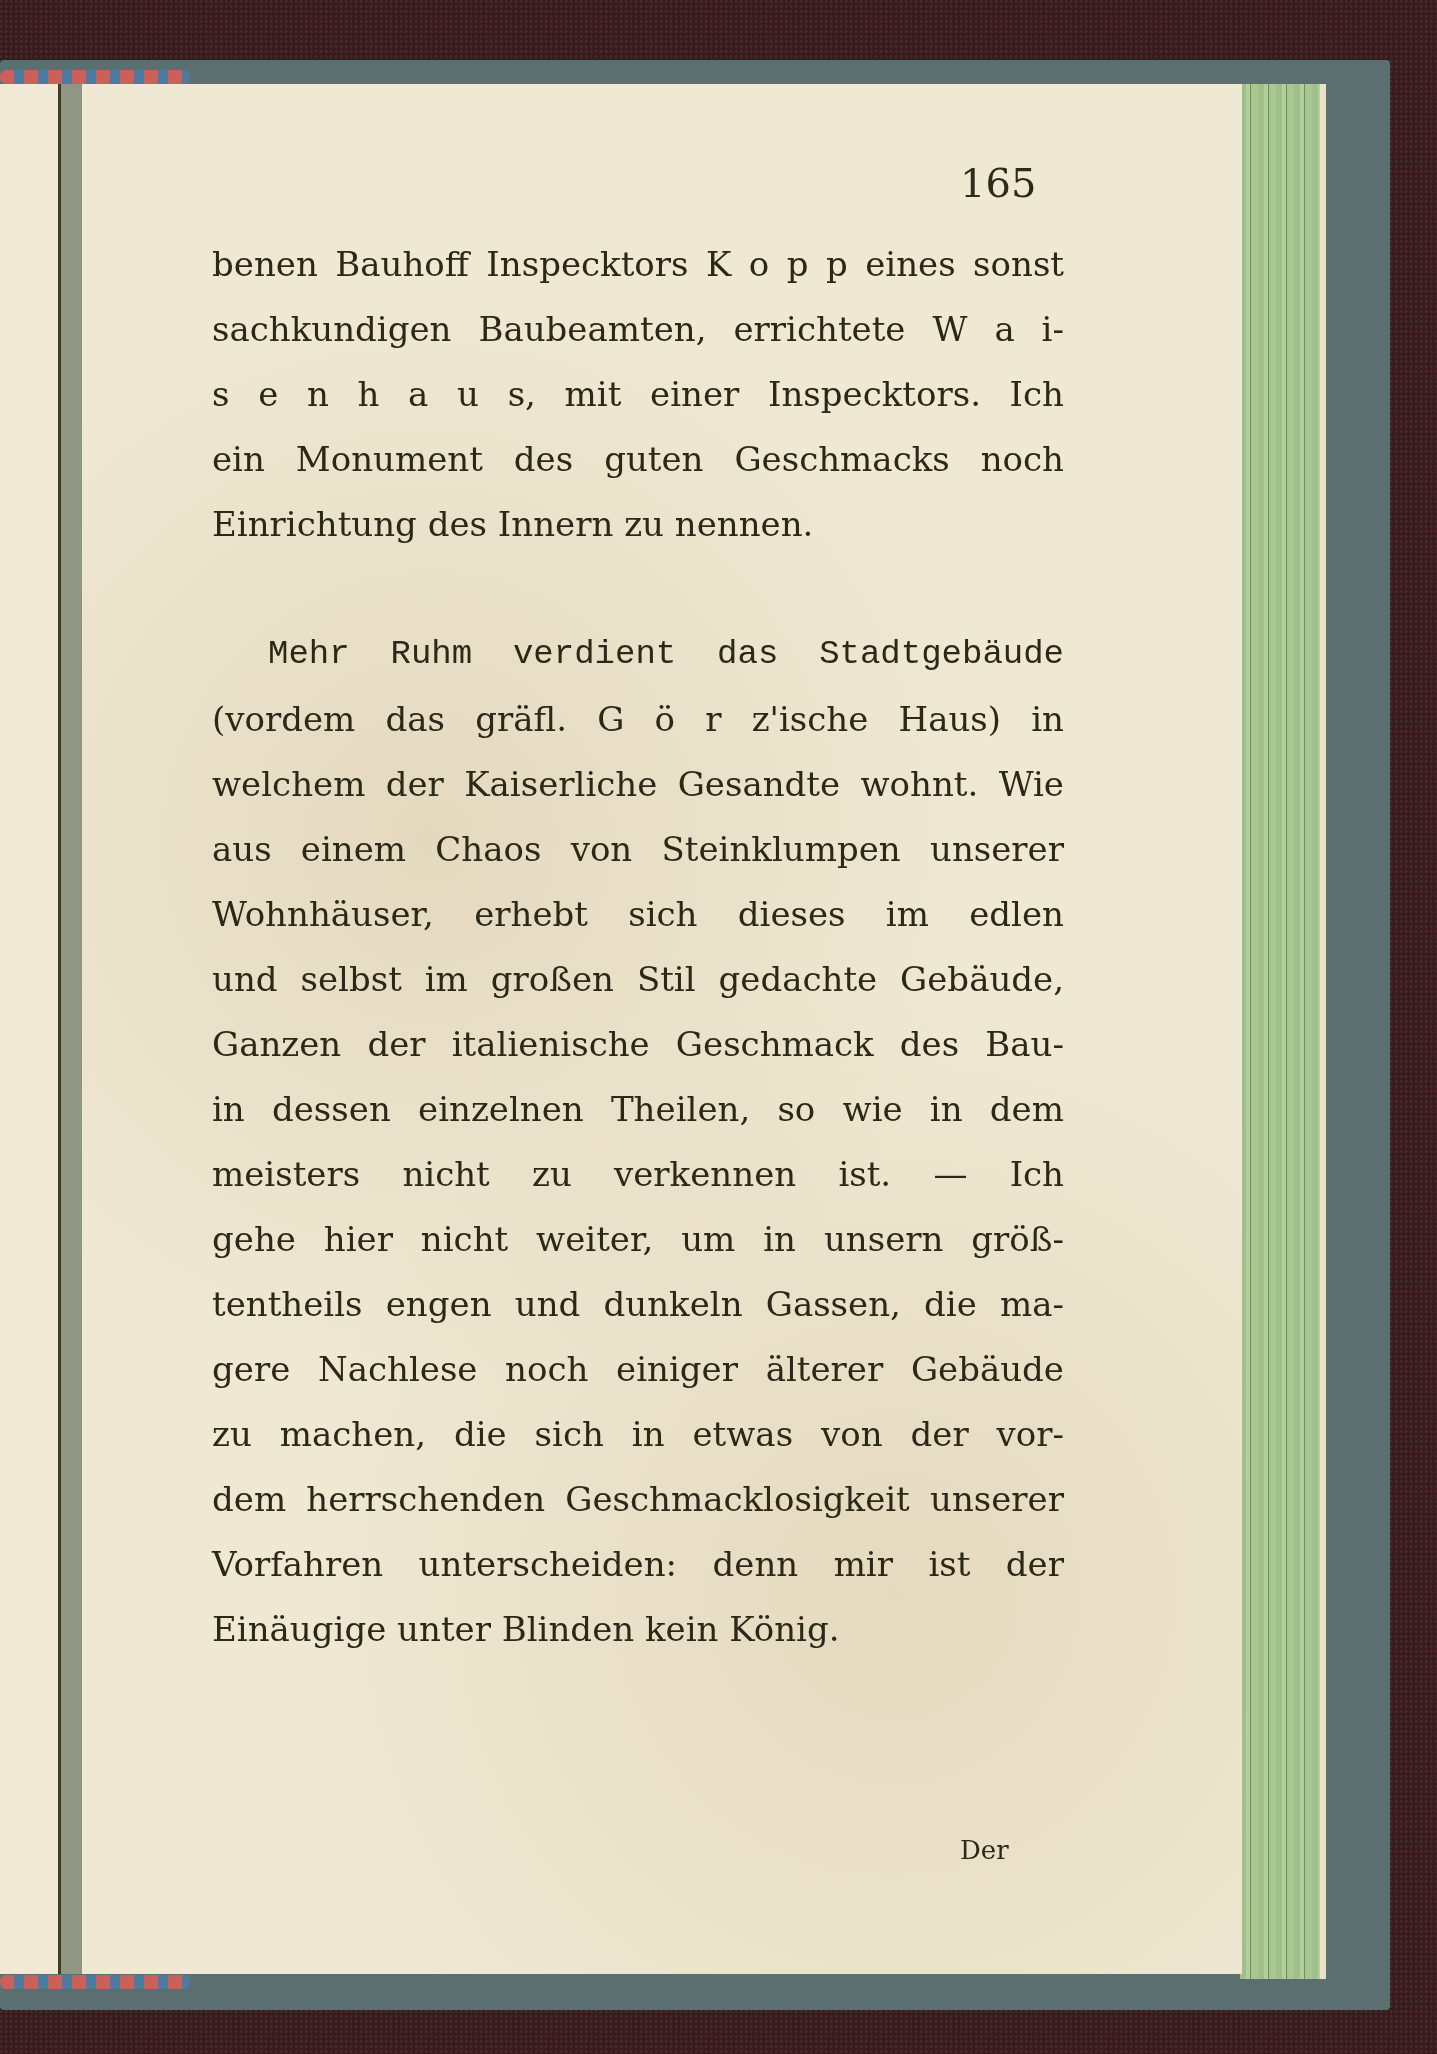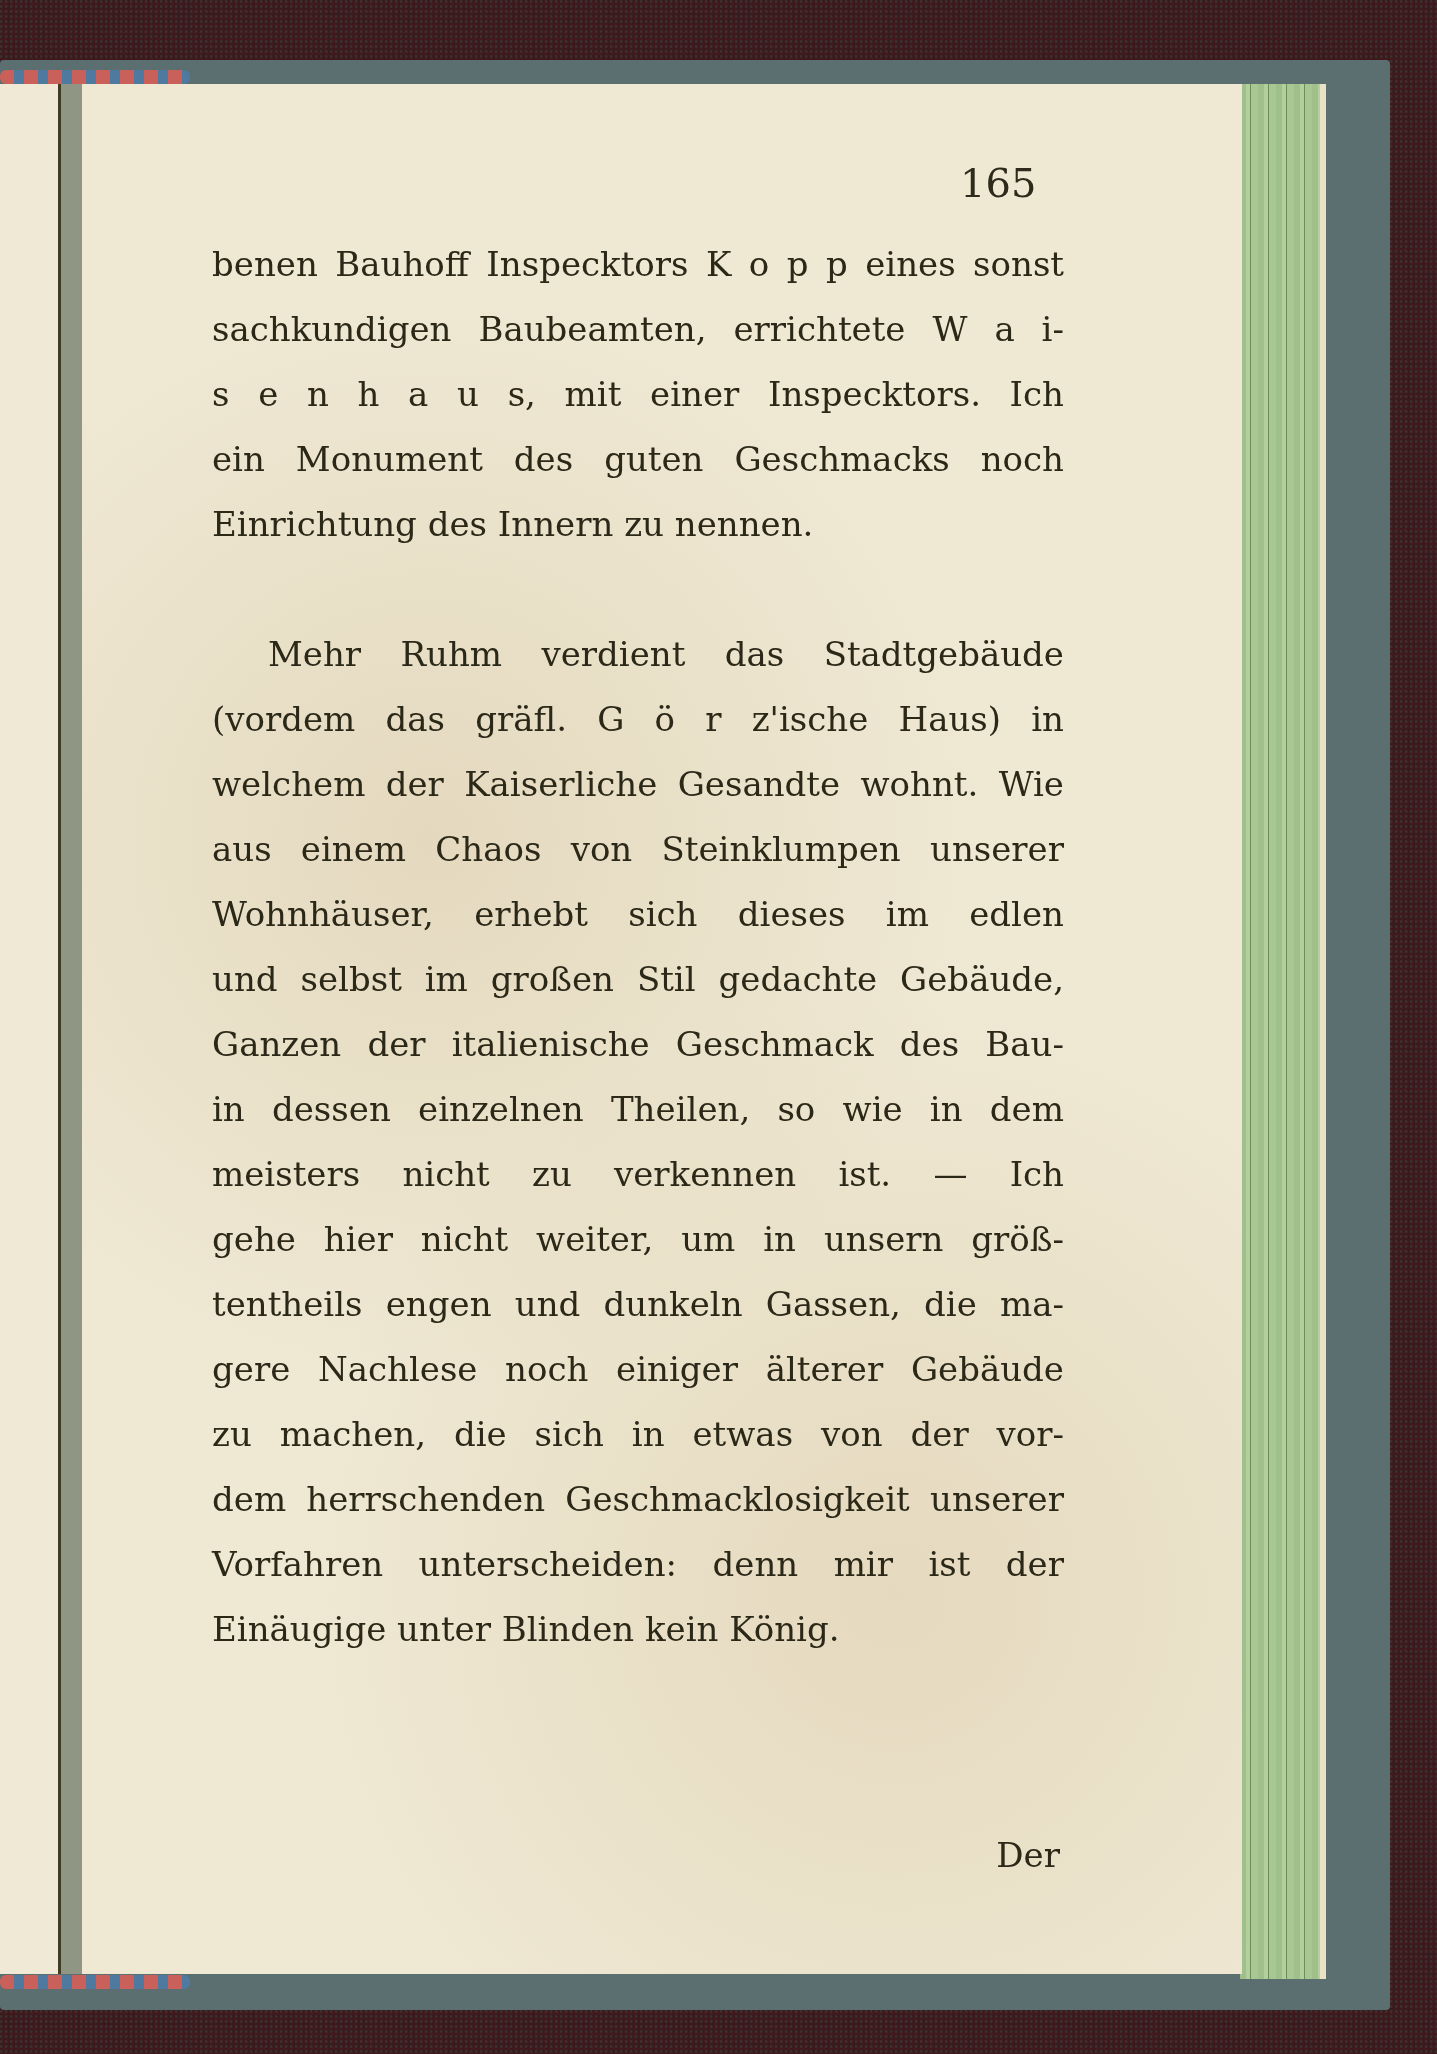--- a/index.html
+++ b/index.html
@@ -49,25 +49,25 @@
   .page-number {
     position: absolute; left: 960px; top: 160px; width: 100px; 
     font-size: 40px; color: #2e2a1c;
   }
   .text-block {
     position: absolute; left: 212px; top: 232px; width: 852px;
     color: #2b2818; font-size: 34px; line-height: 65px;
   }
   .line { display: block; white-space: nowrap; text-align: justify; text-align-last: justify; height: 65px; }
   .line.last { text-align-last: left; }
-  .line.indent { padding-left: 56px; }
+  .line.indent { padding-left: 56px; font-family: Liberation Mono, monospace; }
   .para-gap { height: 65px; }
   .catchword {
-    position: absolute; left: 960px; top: 1835px; width: 100px; text-align: right;
-    font-size: 34px; color: #2b2818;
+    position: absolute; left: 960px; top: 1835px; width: 100px; 
+    font-size: 26px; color: #2b2818;
   }
 </style>
 </head>
 <body>
 
 <div class="cover-board"></div>
 <div class="headband-top"></div>
 <div class="headband-bottom"></div>
 <div class="facing-page"></div>
 <div class="gutter"></div>

